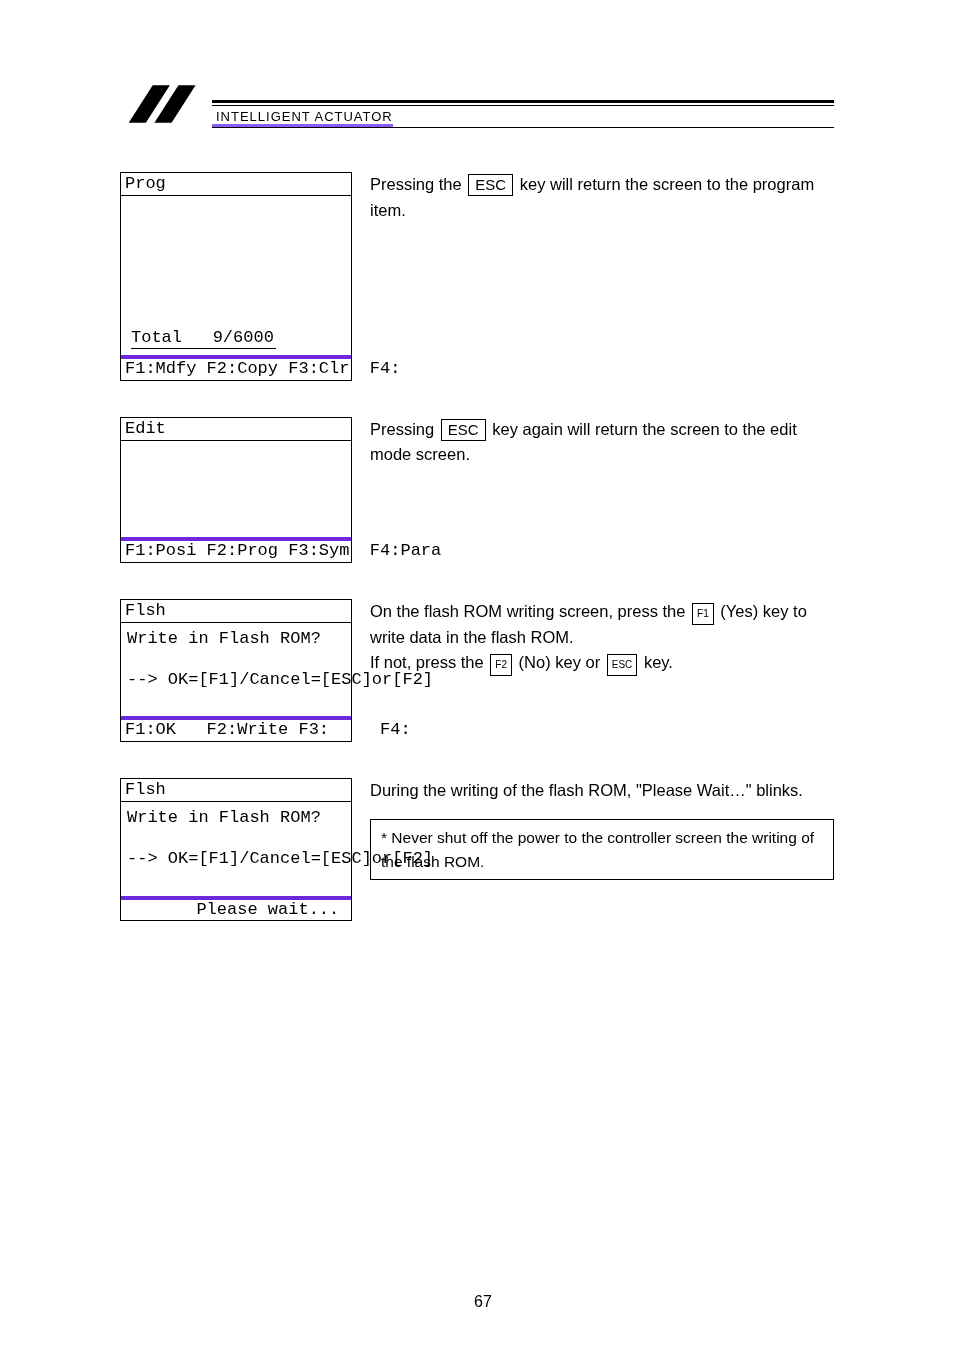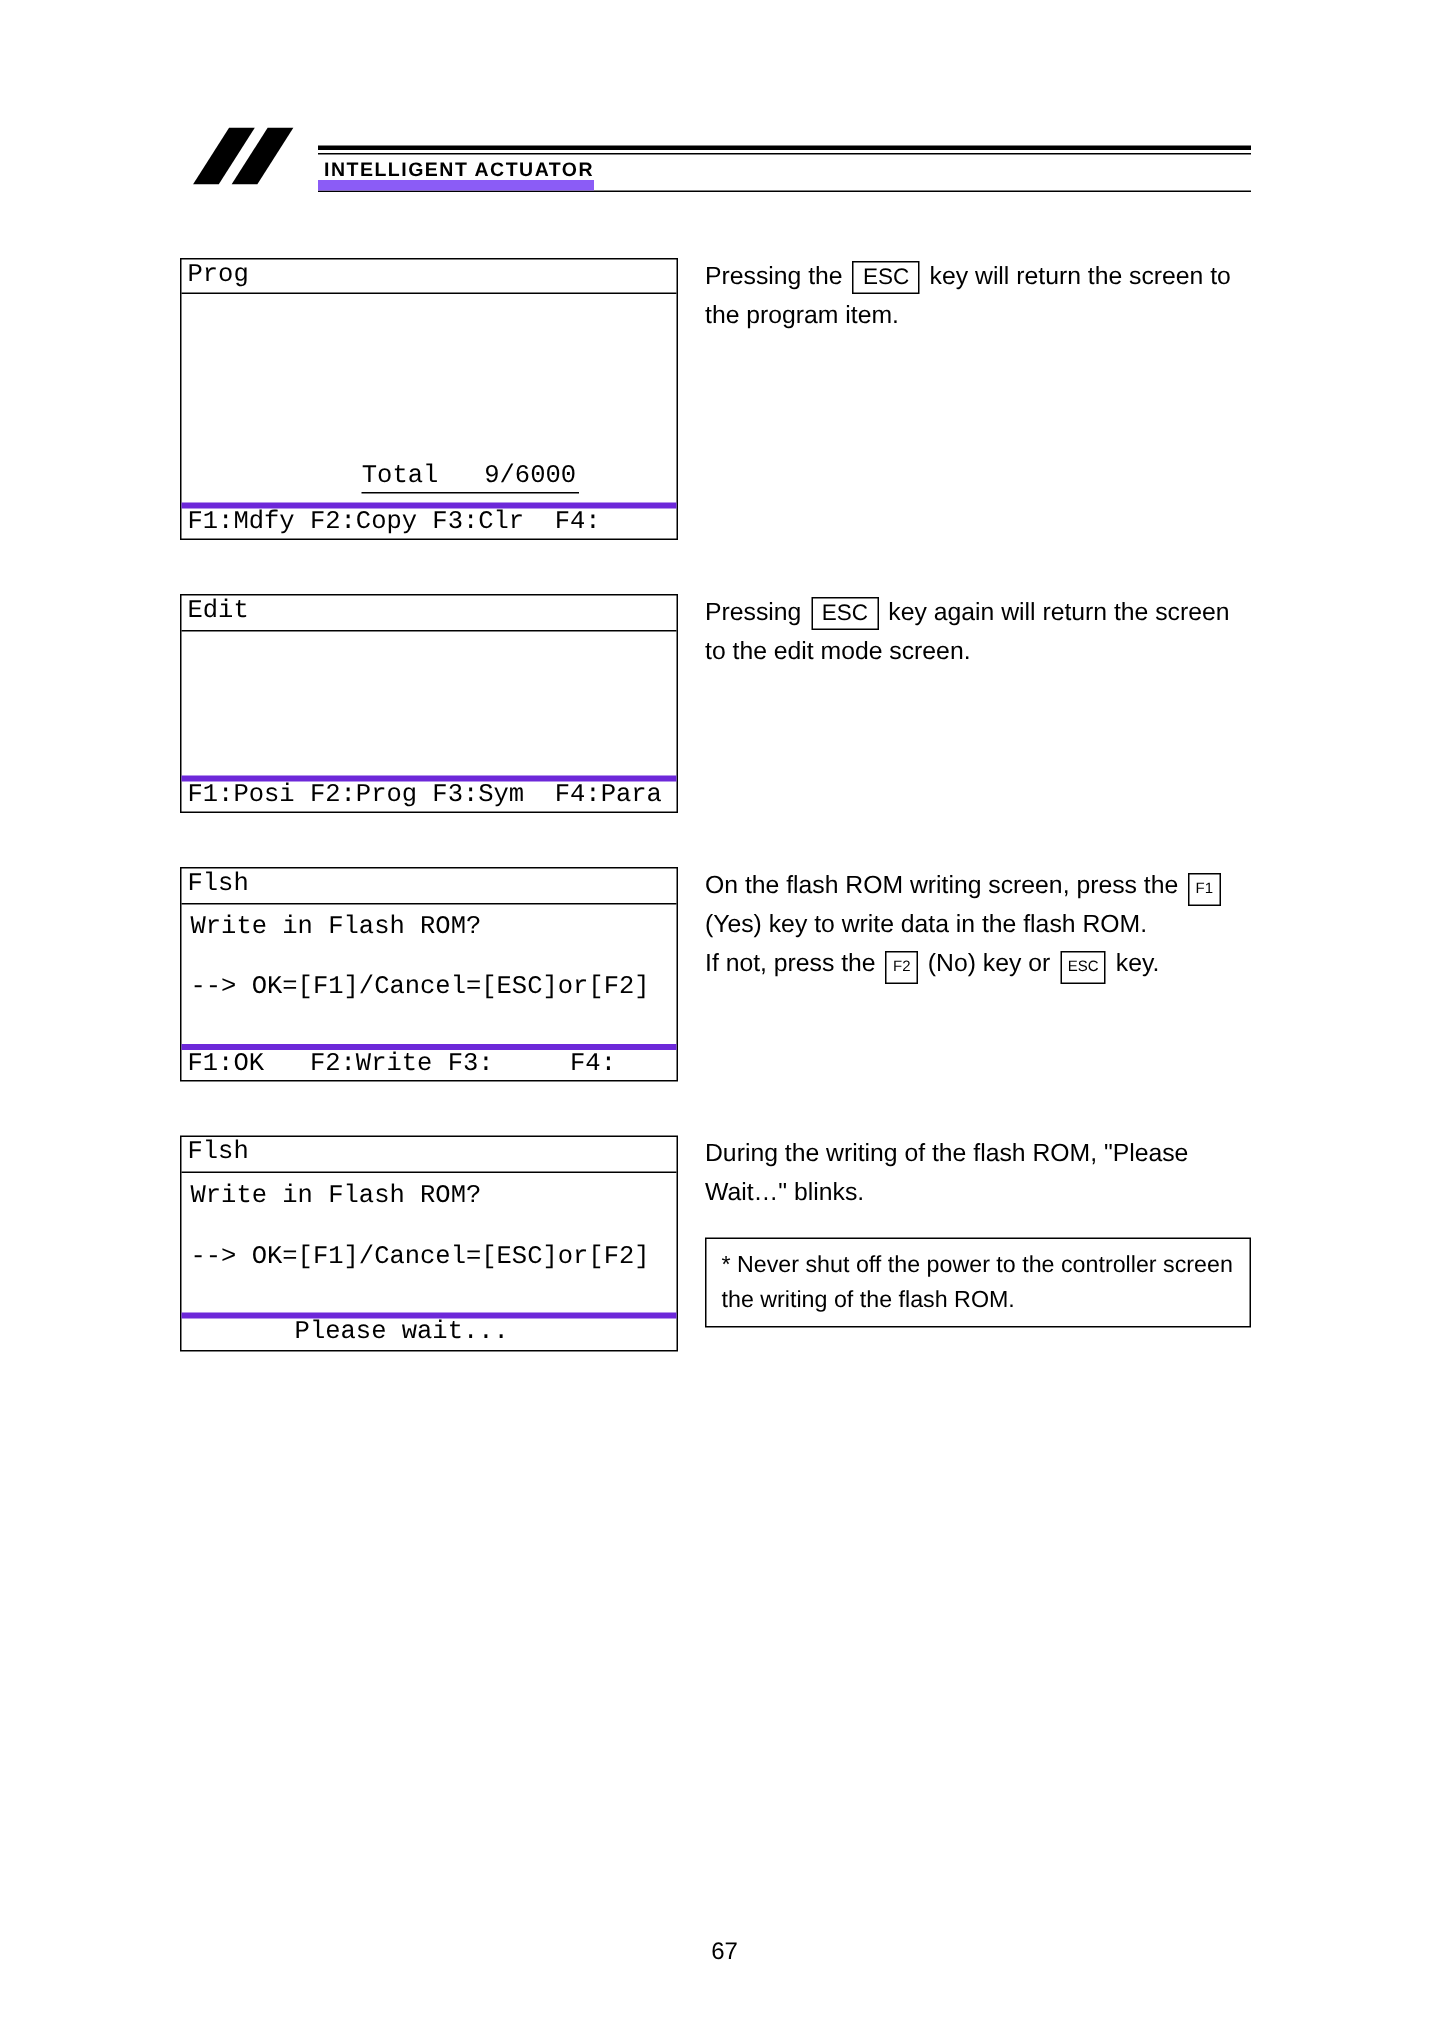--- a/index.html
+++ b/index.html
@@ -28,37 +28,37 @@
   .brand-block { flex: 1; }
   .brand-lines {
     border-top: 3px solid #000;
     height: 6px;
     border-bottom: 1px solid #000;
     margin-bottom: 2px;
   }
   .brand-label {
     font-size: 13px;
     letter-spacing: 1px;
-    font-weight: 700;
+    font-weight: 400;
     padding-left: 4px;
     display: inline-block;
-    border-bottom: 7px solid #8b5cf6;
+    border-bottom: 3px solid #8b5cf6;
     padding-bottom: 0;
   }
   .brand-mid {
     border-bottom: 1px solid #000;
     margin-top: -1px;
   }
   .row {
     display: flex;
     align-items: flex-start;
     margin-bottom: 36px;
   }
   .lcd {
-    width: 332px;
+    width: 232px;
     border: 1px solid #000;
     font-family: "Courier New", monospace;
     font-size: 17px;
     line-height: 1.2;
   }
   .lcd .titlebar {
     border-bottom: 1px solid #000;
     padding: 1px 4px;
   }
   .lcd .body {

